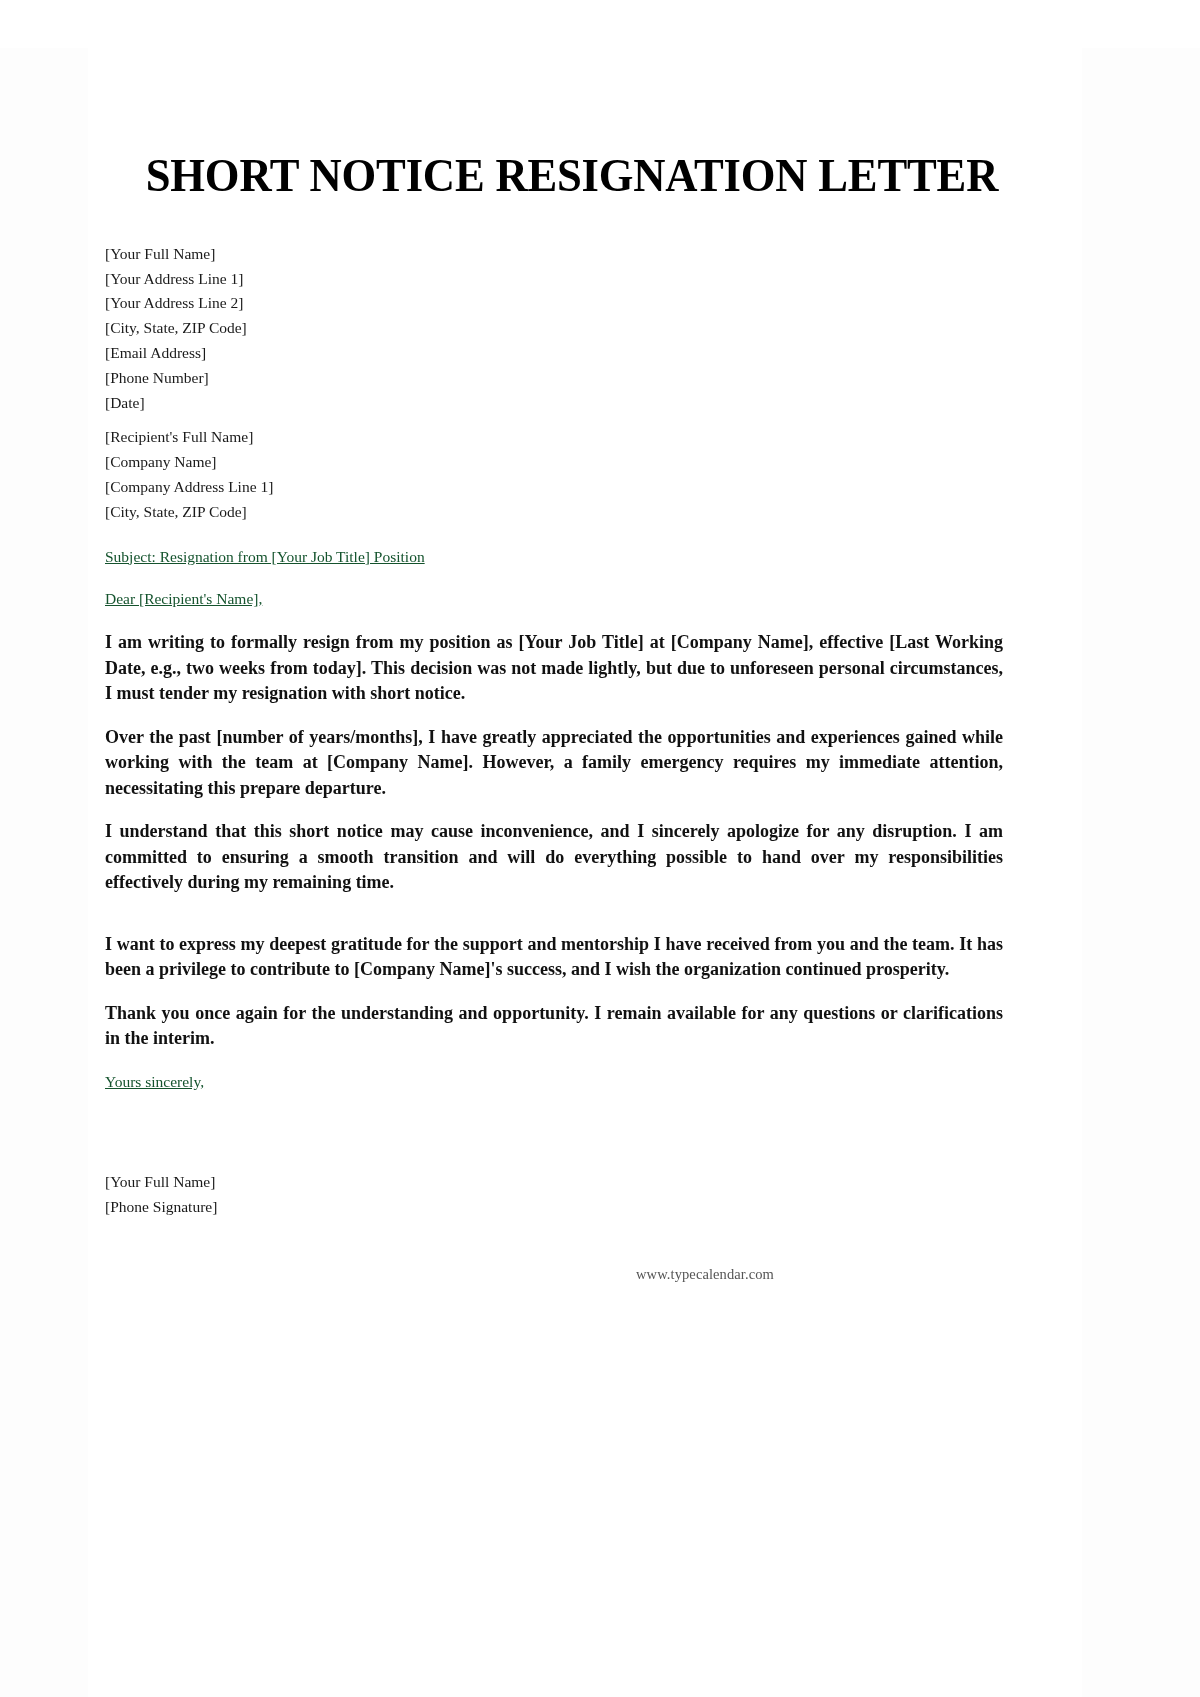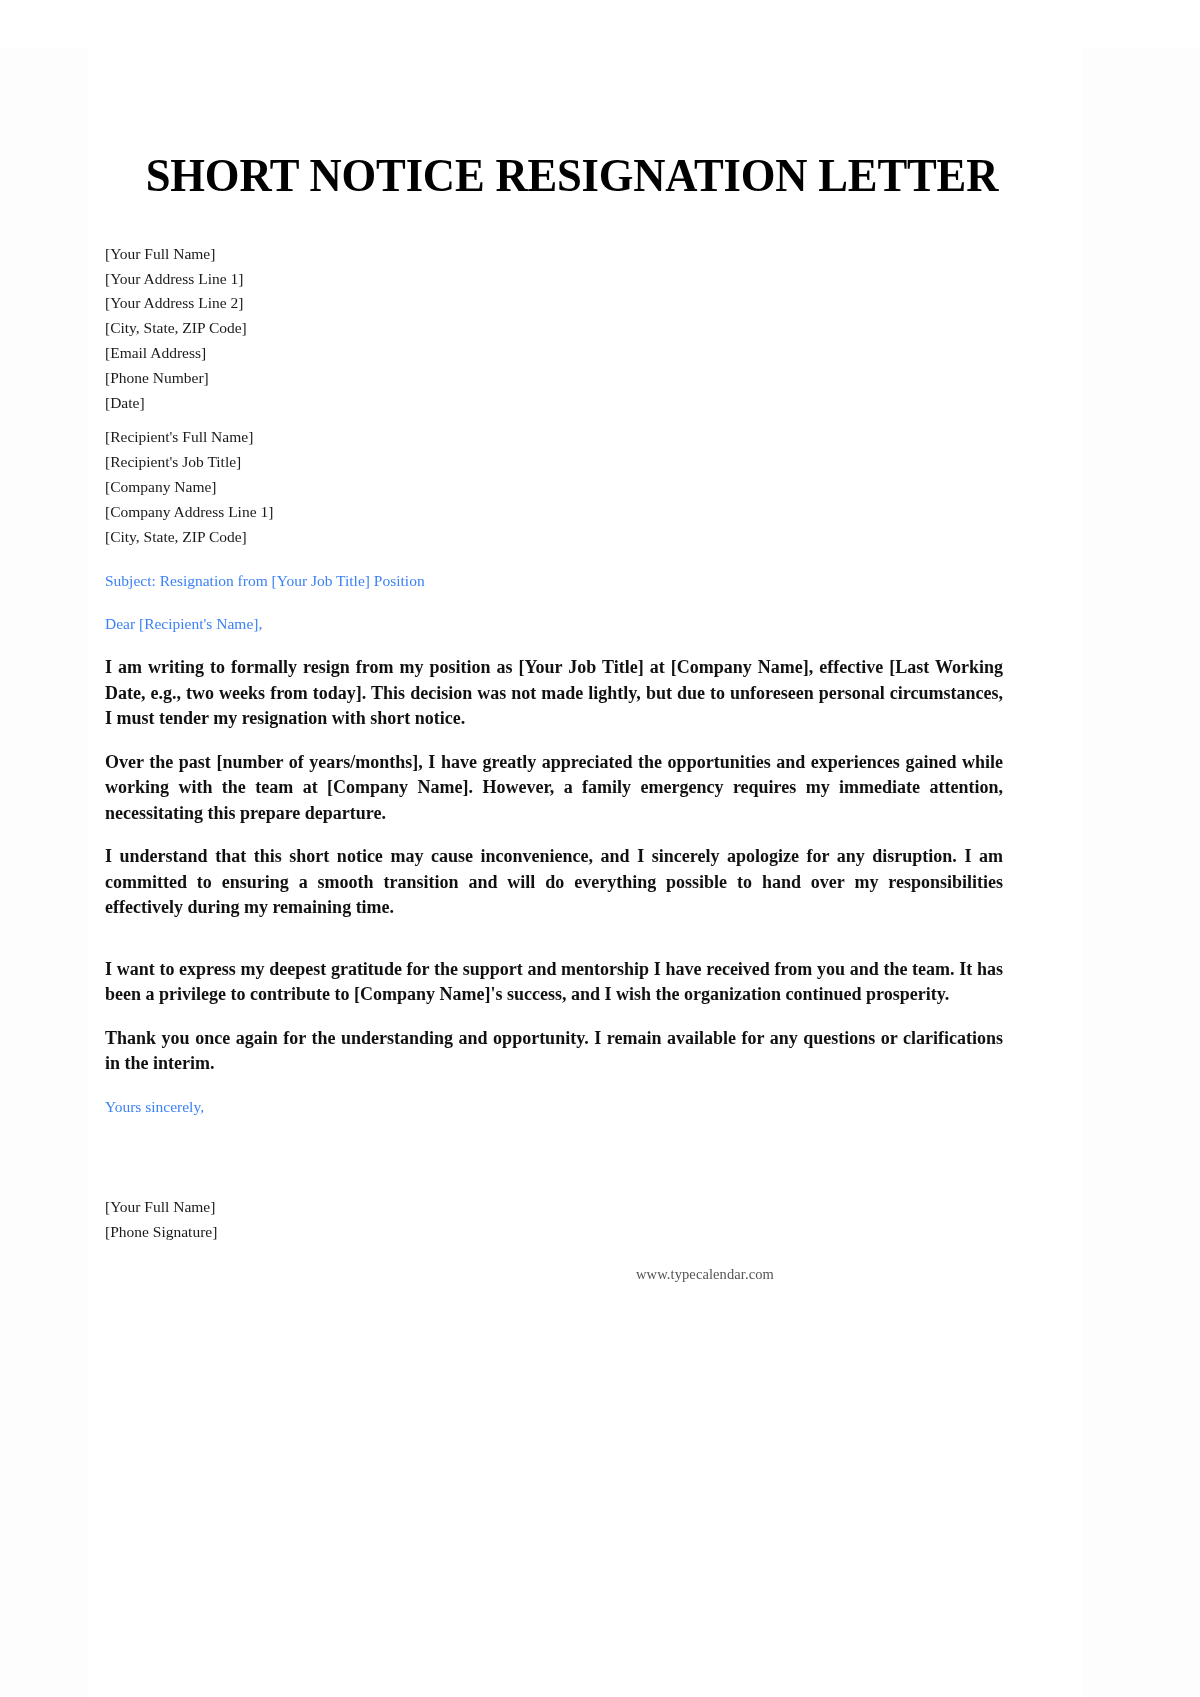--- a/index.html
+++ b/index.html
@@ -66,22 +66,23 @@
 
   .spacer-sender { height: 40px; }
   .spacer-recipient { height: 9px; }
   .spacer-subject { height: 20px; }
   .spacer-salutation { height: 18px; }
   .spacer-para { height: 18px; }
 
   .line-single {
     font-size: 15.5px;
     line-height: 24.9px;
-    color: #3b82f6;
+    color: #14532d;
     white-space: nowrap;
+    text-decoration: underline;
   }
 
   .para {
     font-size: 18px;
     line-height: 25.5px;
     color: #111111;
     text-align: justify;
     text-justify: inter-word;
     margin: 0;
     width: 898px;
@@ -129,21 +130,20 @@
       <div class="addr-line">[City, State, ZIP Code]</div>
       <div class="addr-line">[Email Address]</div>
       <div class="addr-line">[Phone Number]</div>
       <div class="addr-line">[Date]</div>
     </div>
 
     <div class="spacer-recipient"></div>
 
     <div class="addr-block">
       <div class="addr-line">[Recipient's Full Name]</div>
-      <div class="addr-line">[Recipient's Job Title]</div>
       <div class="addr-line">[Company Name]</div>
       <div class="addr-line">[Company Address Line 1]</div>
       <div class="addr-line">[City, State, ZIP Code]</div>
     </div>
 
     <div class="spacer-subject"></div>
 
     <div class="line-single">Subject: Resignation from [Your Job Title] Position</div>
 
     <div class="spacer-salutation"></div>

